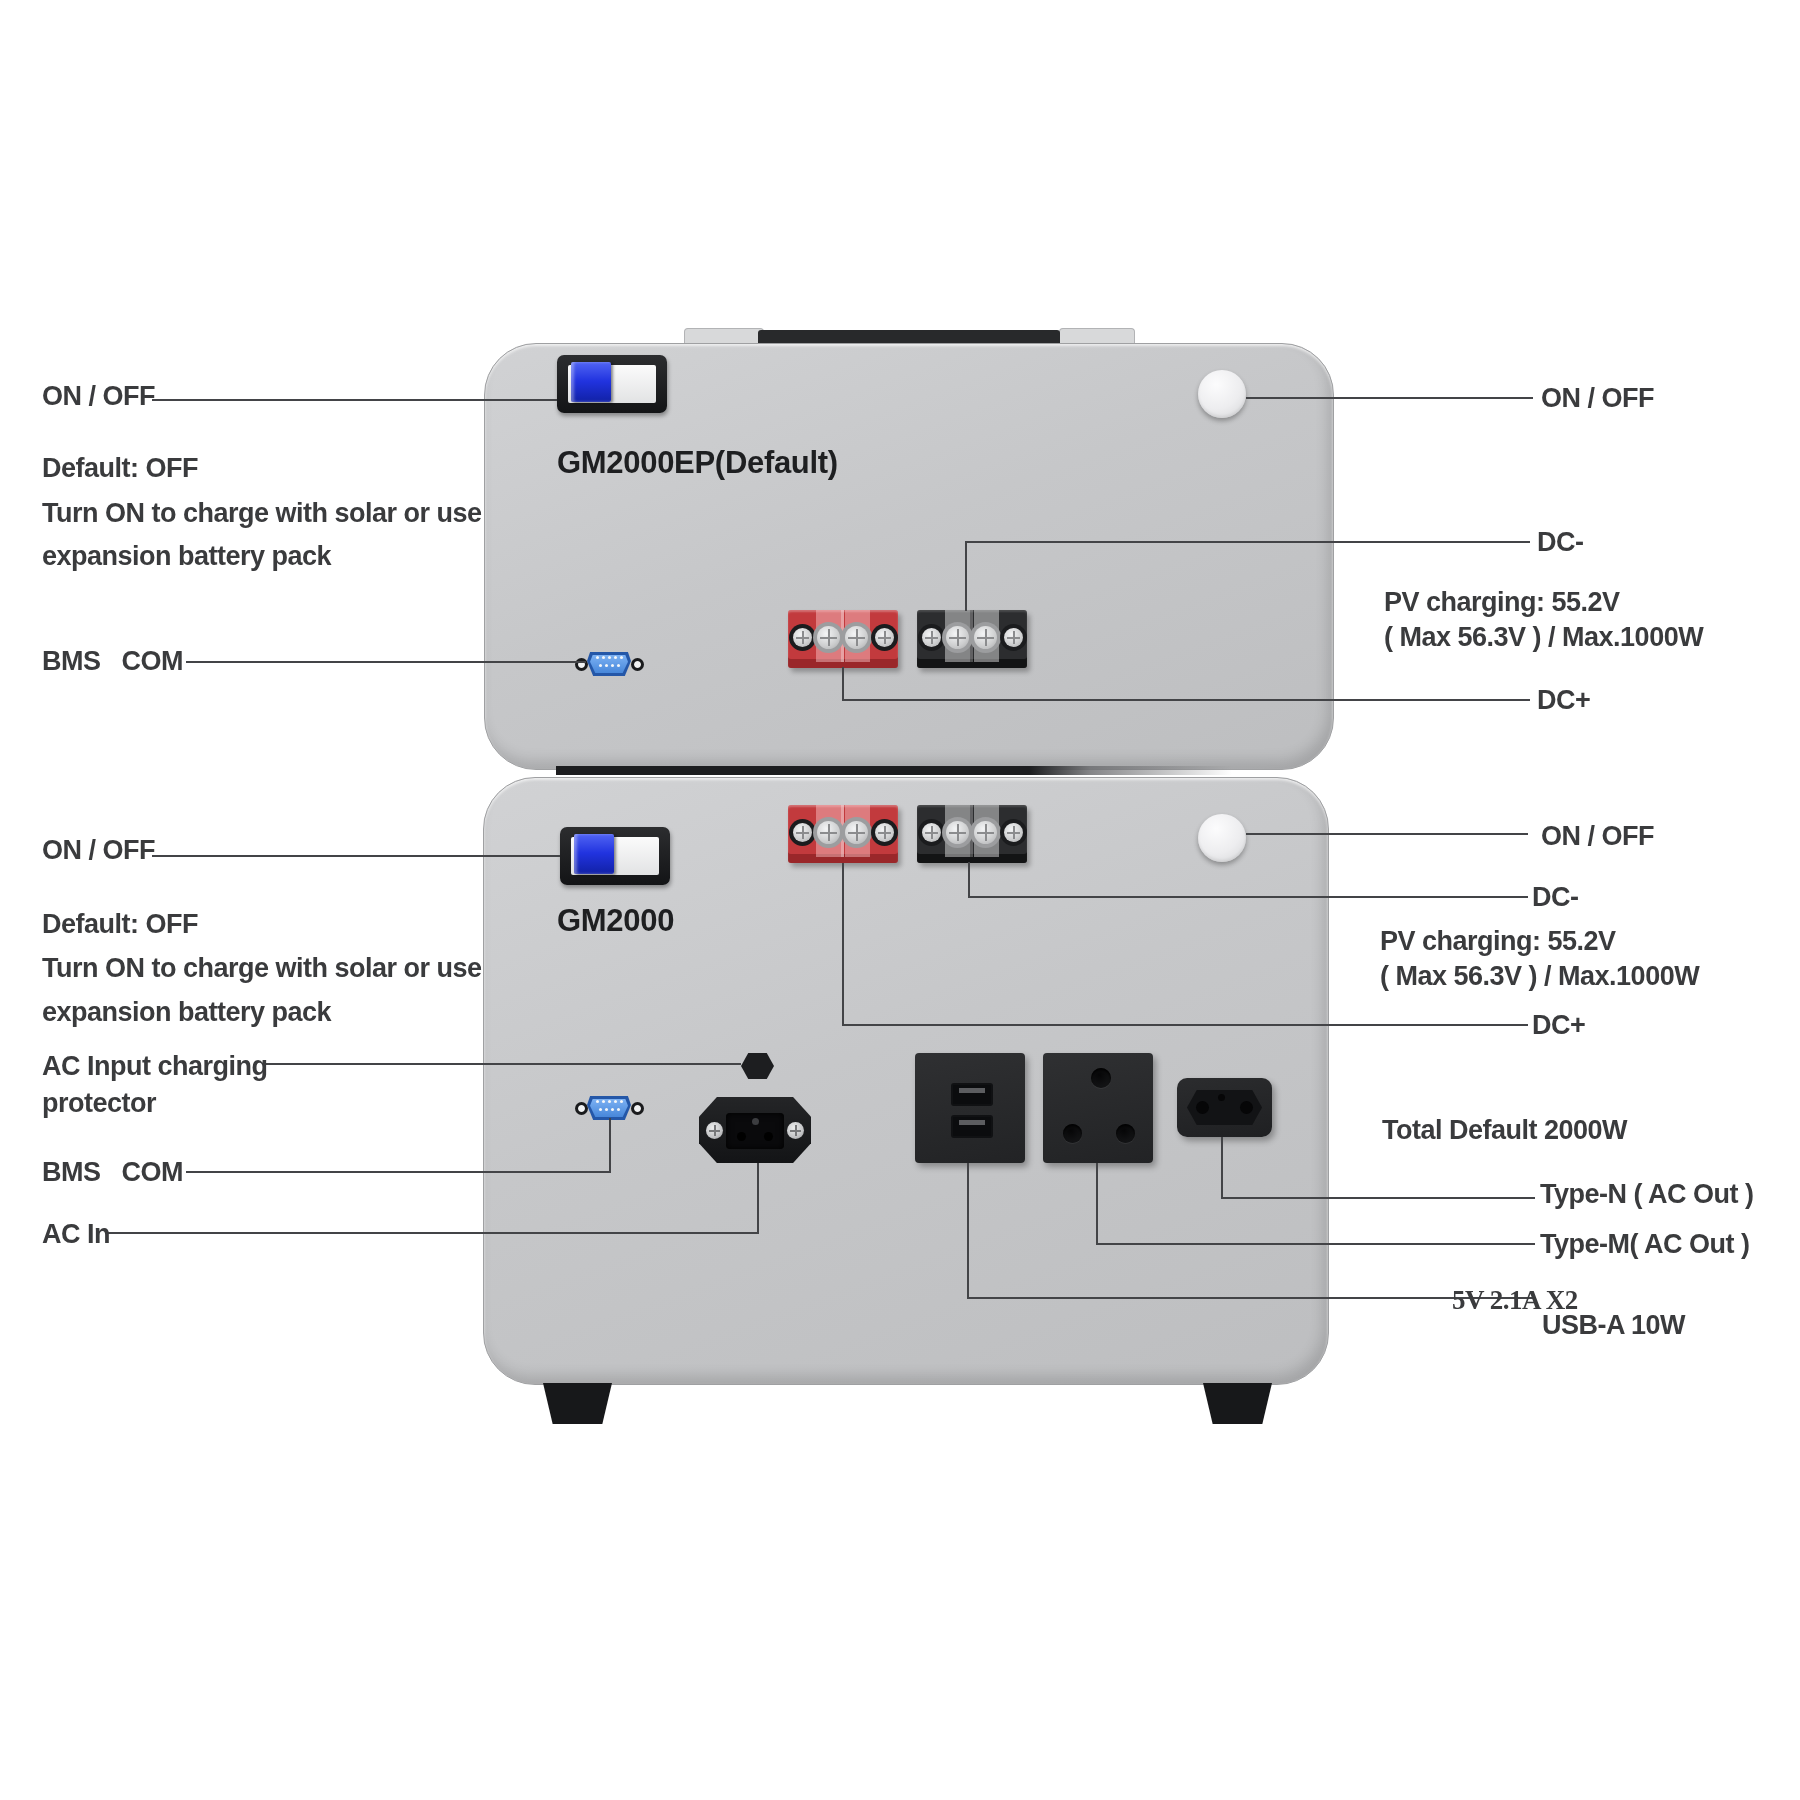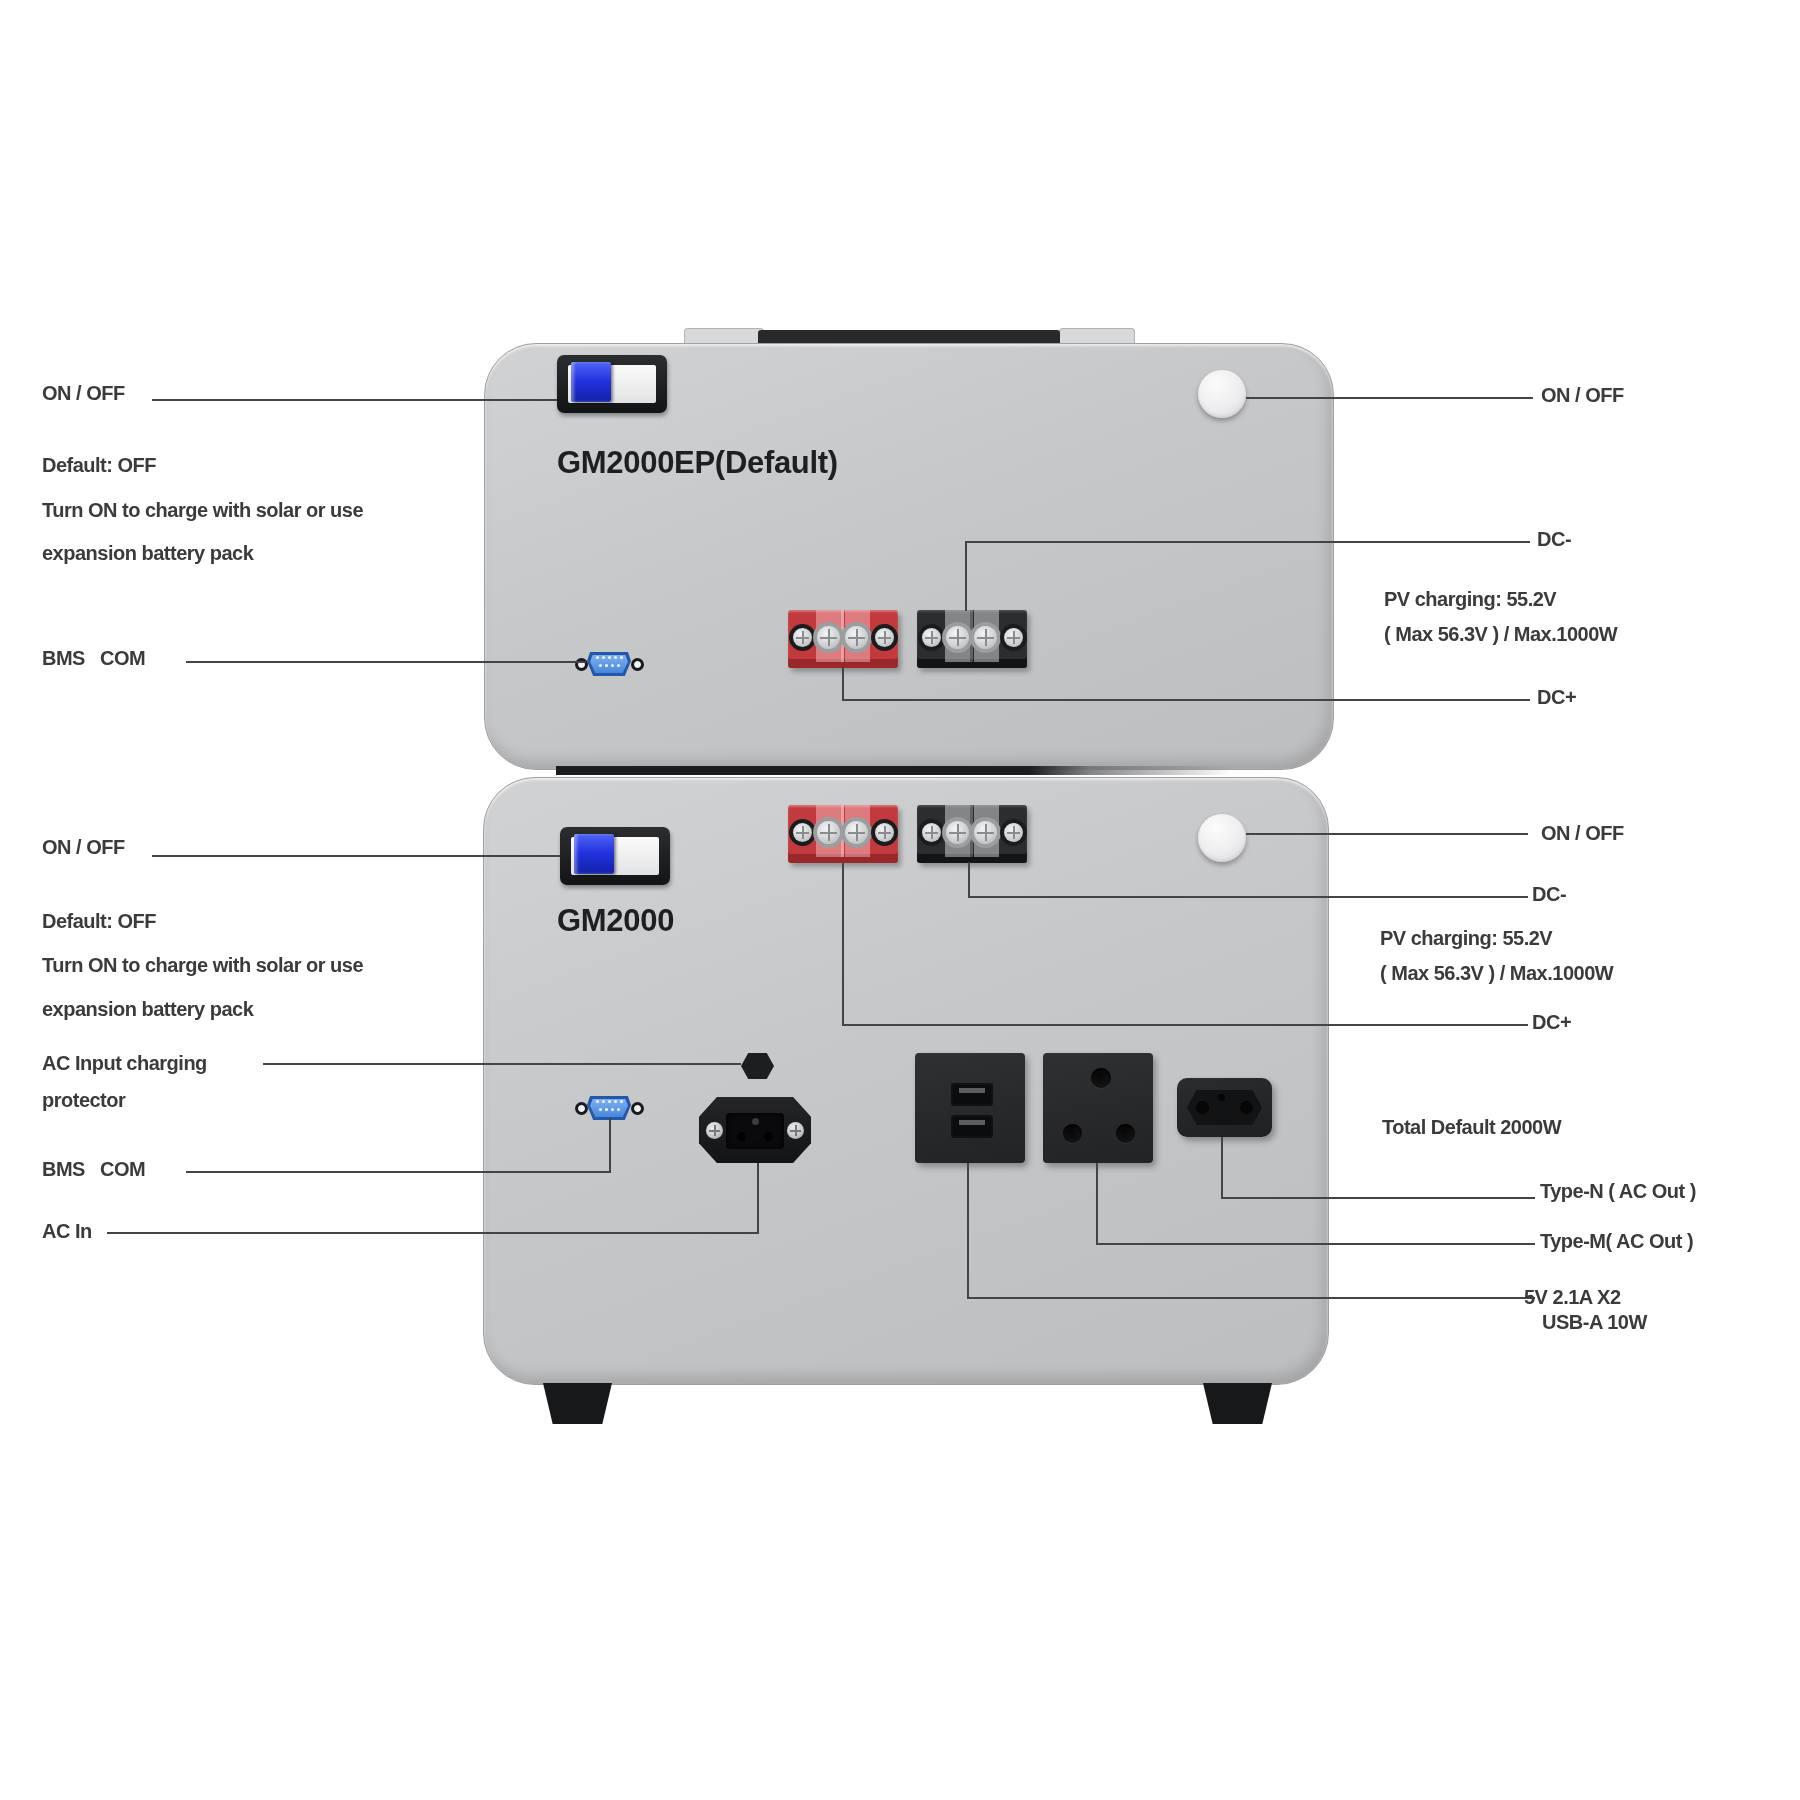--- a/index.html
+++ b/index.html
@@ -1,19 +1,19 @@
 <!DOCTYPE html>
 <html><head>
 <meta charset="utf-8">
 <style>
   html,body{margin:0;padding:0;background:#ffffff;}
   .stage{position:relative;width:1800px;height:1800px;background:#ffffff;overflow:hidden;
          font-family:"Liberation Sans", sans-serif;}
   
-  .lbl{position:absolute;font-size:20px;font-weight:700;color:#3a3b3d;letter-spacing:-0.5px;
+  .lbl{position:absolute;font-size:27px;font-weight:700;color:#3a3b3d;letter-spacing:-0.5px;
        line-height:1;white-space:pre;}
   .unit-title{position:absolute;font-size:31px;font-weight:700;color:#1e1f21;letter-spacing:-0.3px;
        line-height:1;white-space:pre;}
   
   .cl{position:absolute;background:#44454850;background:#434447;}
   .cl.h{height:2px;}
   .cl.v{width:2px;}
   
   .unit{position:absolute;background:linear-gradient(160deg,#d1d2d4 0%,#c6c7c9 45%,#bdbec0 100%);
         border:1px solid #9fa0a2;border-radius:52px;
@@ -371,16 +371,16 @@
   <div class="lbl" style="left:42px;top:1159px;">BMS   COM</div>
   <div class="lbl" style="left:42px;top:1221px;">AC In</div>
   <div class="lbl" style="left:1541px;top:823px;">ON / OFF</div>
   <div class="lbl" style="left:1532px;top:884px;">DC-</div>
   <div class="lbl" style="left:1380px;top:928px;">PV charging: 55.2V</div>
   <div class="lbl" style="left:1380px;top:963px;">( Max 56.3V ) / Max.1000W</div>
   <div class="lbl" style="left:1532px;top:1012px;">DC+</div>
   <div class="lbl" style="left:1382px;top:1117px;">Total Default 2000W</div>
   <div class="lbl" style="left:1540px;top:1181px;">Type-N ( AC Out )</div>
   <div class="lbl" style="left:1540px;top:1231px;">Type-M( AC Out )</div>
-  <div class="lbl" style="left:1524px;top:1287px;">5V 2.1A X2</div>
+  <div class="lbl" style="left:1452px;top:1287px;font-family:Liberation Serif, serif;">5V 2.1A X2</div>
   <div class="lbl" style="left:1542px;top:1312px;">USB-A 10W</div>
 
 </div>
 
 </body></html>

